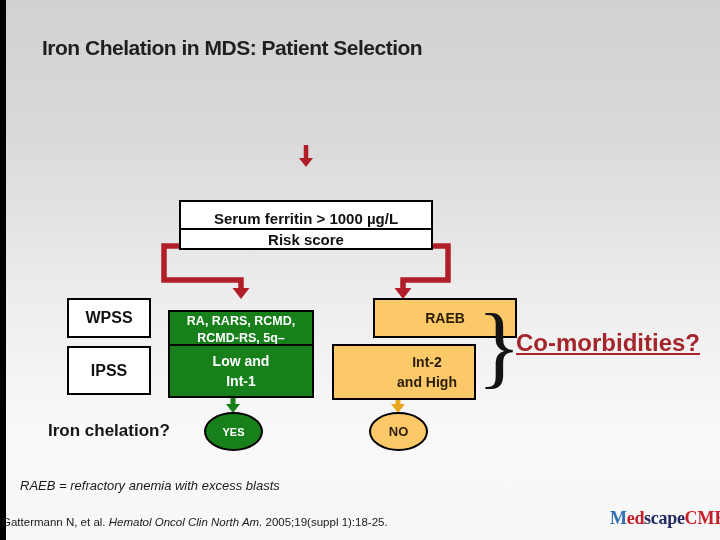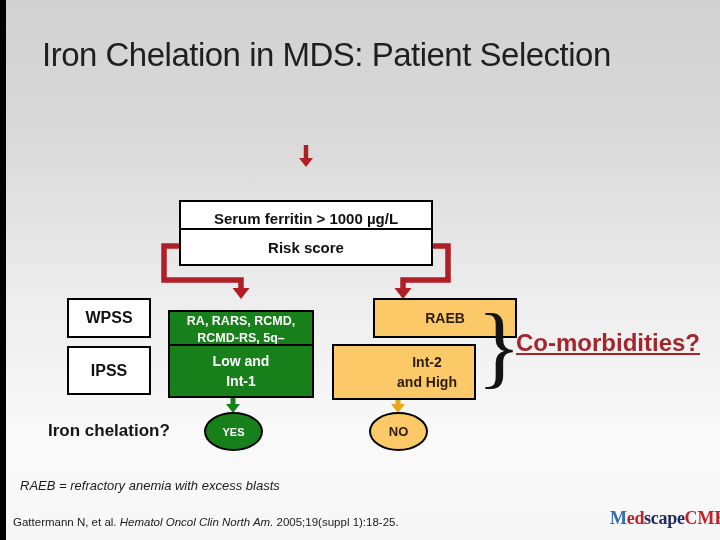--- a/index.html
+++ b/index.html
@@ -6,45 +6,45 @@
     --accent-red:#b01f27; --green:#17801a; --orange:#fbc968; --yellow-arrow:#e8a71c;
     --ink:#1c1c1c; --maroon:#a4262c; --logo-blue:#2f6eb5; --logo-red:#c5202a; --logo-navy:#232a60;
   }
   html,body{margin:0;padding:0;}
   .slide{
     position:relative;width:720px;height:540px;overflow:hidden;
     font-family:"Liberation Sans",sans-serif;color:var(--ink);
     background:linear-gradient(180deg,#d1d1d1 0%,#dbdbdb 28%,#ededed 55%,#f9f9f9 80%,#f7f7f7 100%);
   }
   .edge-bar{position:absolute;left:0;top:0;width:6px;height:540px;background:#000;}
-  .title{position:absolute;left:42px;top:36px;margin:0;font-size:33px;font-weight:normal;color:#1f1f1f;letter-spacing:-0.5px;}
+  .title{position:absolute;left:42px;top:36px;margin:0;font-size:21px;font-weight:bold;color:#1f1f1f;letter-spacing:-0.5px;}
   .connectors{position:absolute;left:0;top:0;width:720px;height:540px;z-index:1;pointer-events:none;}
   .box{
     position:absolute;box-sizing:border-box;z-index:2;
     display:flex;flex-direction:column;align-items:center;justify-content:center;
     text-align:center;border:2px solid #000;background:#fff;font-weight:bold;color:#111;
   }
   .b-rbc{left:179px;top:115px;width:254px;height:29px;font-size:13.5px;}
   .b-ferritin{left:179px;top:167px;width:254px;height:36px;font-size:15px;margin-top:33px;}
-  .b-risk{left:179px;top:228px;width:254px;height:38px;font-size:15px;}
+  .b-risk{left:179px;top:228px;width:254px;height:22px;font-size:15px;}
   .b-wpss{left:67px;top:298px;width:84px;height:40px;font-size:16px;}
   .b-ipss{left:67px;top:346px;width:84px;height:49px;font-size:16px;}
   .b-green1{left:168px;top:298px;width:146px;height:40px;font-size:12.5px;line-height:1.35;background:var(--green);color:#fff;margin-top:12px;}
   .b-green2{left:168px;top:344px;width:146px;height:54px;font-size:14px;line-height:1.45;background:var(--green);color:#fff;}
   .b-orange1{left:332px;top:298px;width:144px;height:40px;font-size:14px;background:var(--orange);color:#2b1d08;margin-left:41px;}
   .b-orange2{left:332px;top:344px;width:144px;height:56px;font-size:14px;line-height:1.45;background:var(--orange);color:#2b1d08;padding-left:46px;}
   .oval{border-radius:50%;}
   .o-yes{left:204px;top:412px;width:59px;height:39px;font-size:11px;background:var(--green);color:#ffffff;}
   .o-no{left:369px;top:412px;width:59px;height:39px;font-size:13px;background:var(--orange);color:#2b1d08;}
   .question{position:absolute;left:48px;top:421px;font-size:17px;font-weight:bold;color:#161616;z-index:2;}
   .brace{position:absolute;left:477px;top:296px;z-index:2;font-family:"Liberation Serif",serif;
          font-size:92px;line-height:100px;color:#141414;}
   .comorbid{position:absolute;left:516px;top:329px;font-size:24px;font-weight:bold;color:var(--maroon);z-index:2;text-decoration:underline;}
   .footnote{position:absolute;left:20px;top:478px;font-size:13px;font-style:italic;color:#1a1a1a;}
-  .citation{position:absolute;left:13px;top:516px;font-size:11.5px;color:#1a1a1a;}
+  .citation{position:absolute;left:2px;top:516px;font-size:11.5px;color:#1a1a1a;}
   .citation .jrnl{font-style:italic;}
   .logo{position:absolute;left:610px;top:508px;font-family:"Liberation Serif",serif;font-size:18px;font-weight:bold;letter-spacing:-0.3px;}
   .logo .lm{color:var(--logo-blue);}
   .logo .led{color:var(--logo-red);}
   .logo .lscape{color:var(--logo-navy);}
   .logo .lcme{color:var(--logo-red);letter-spacing:0;}
 </style>
 </head>
 <body>
 

